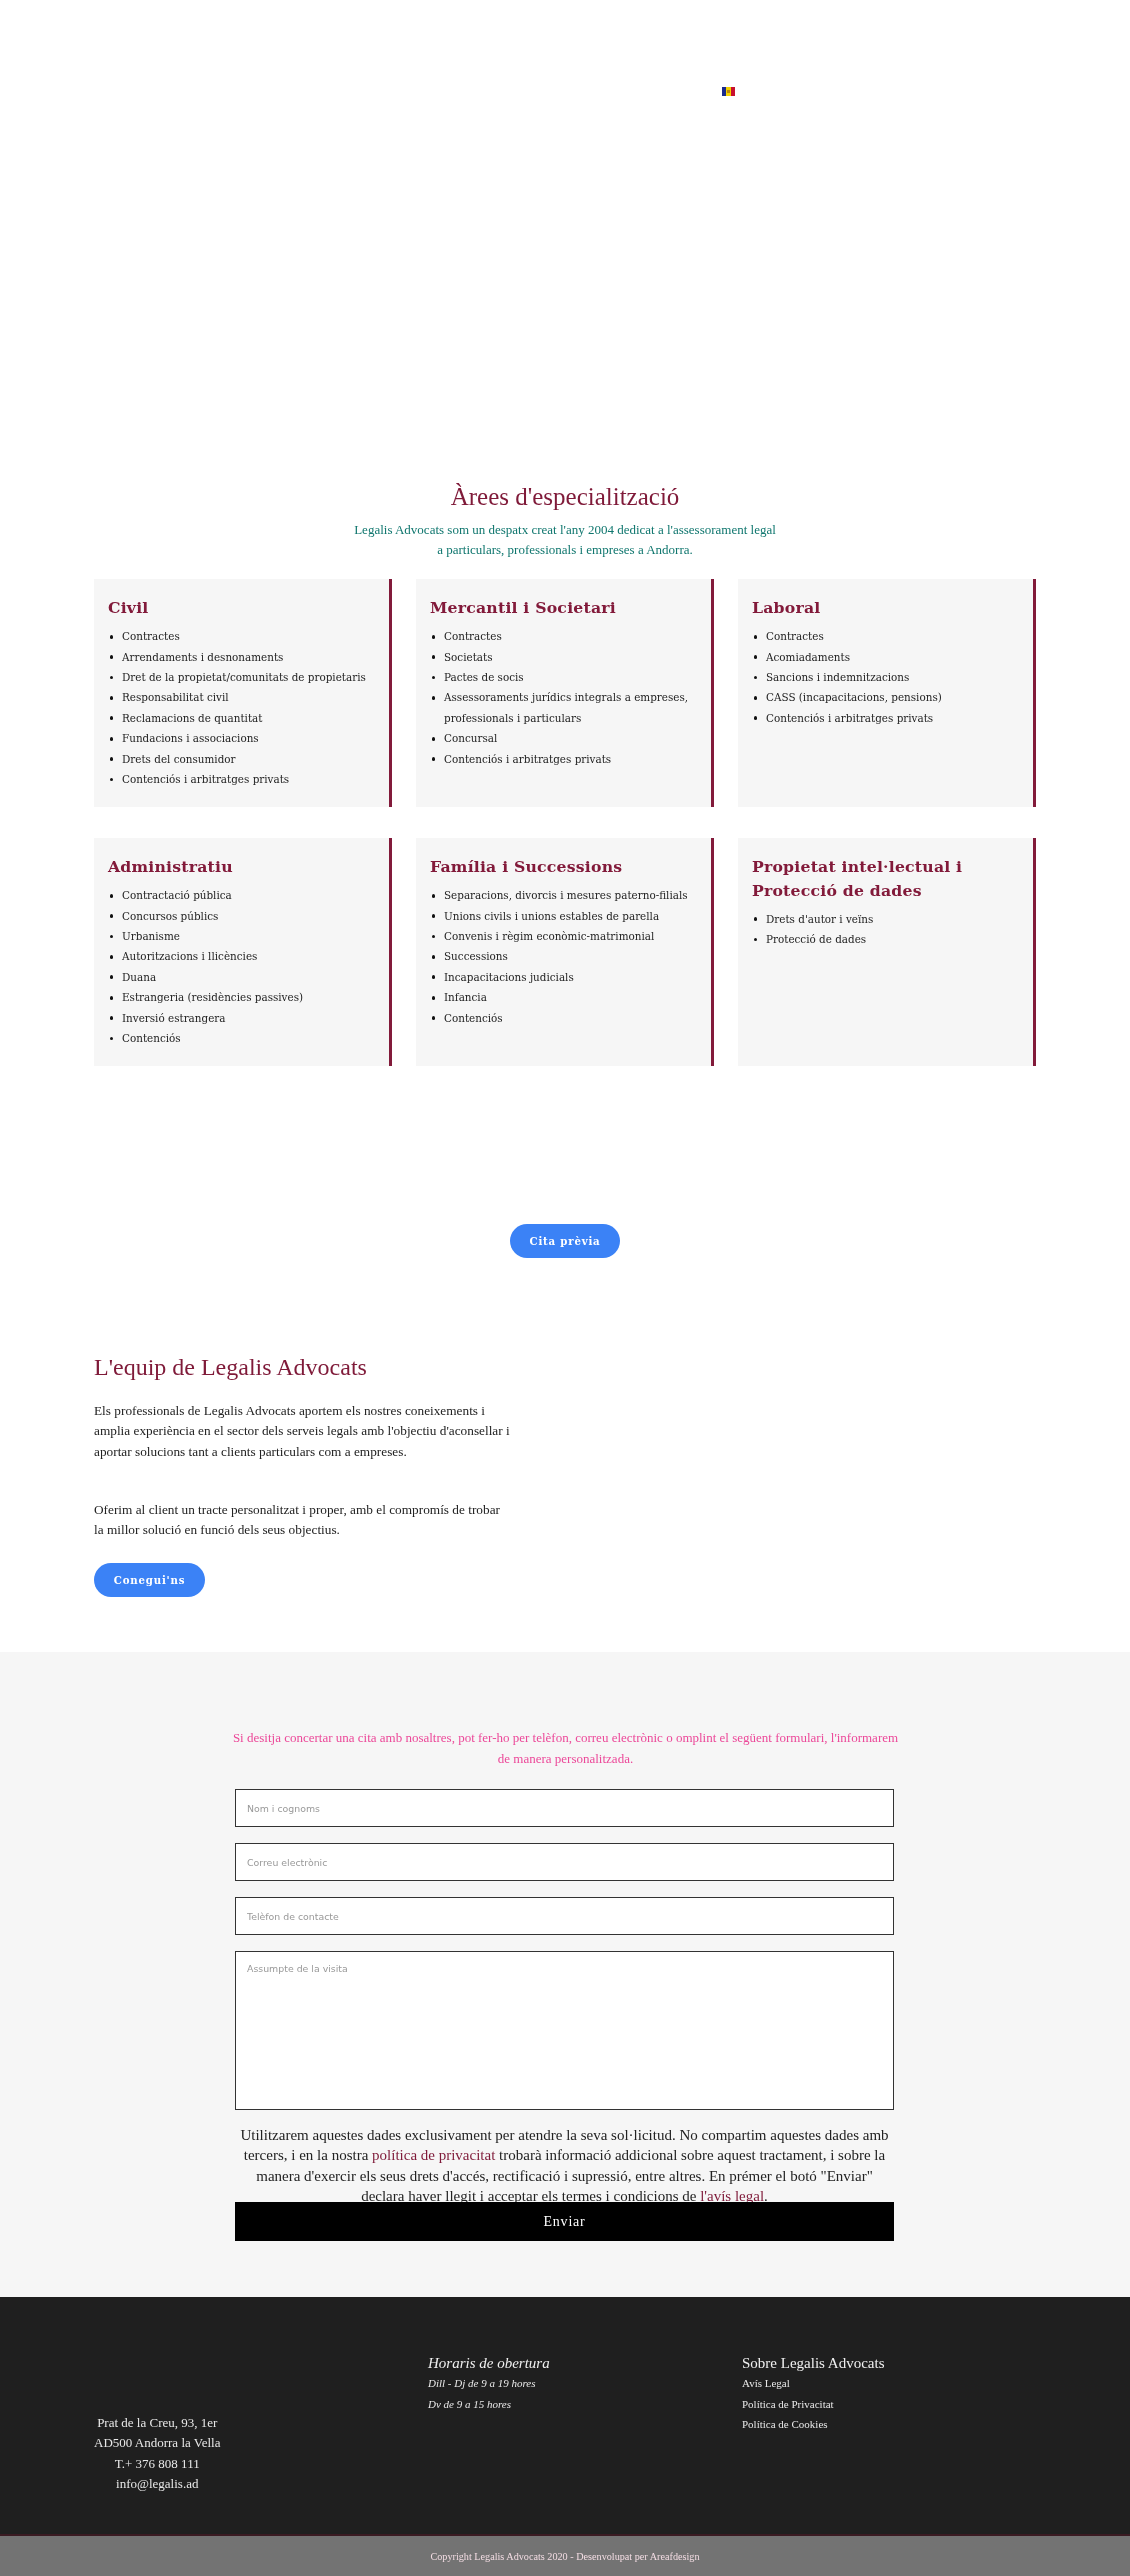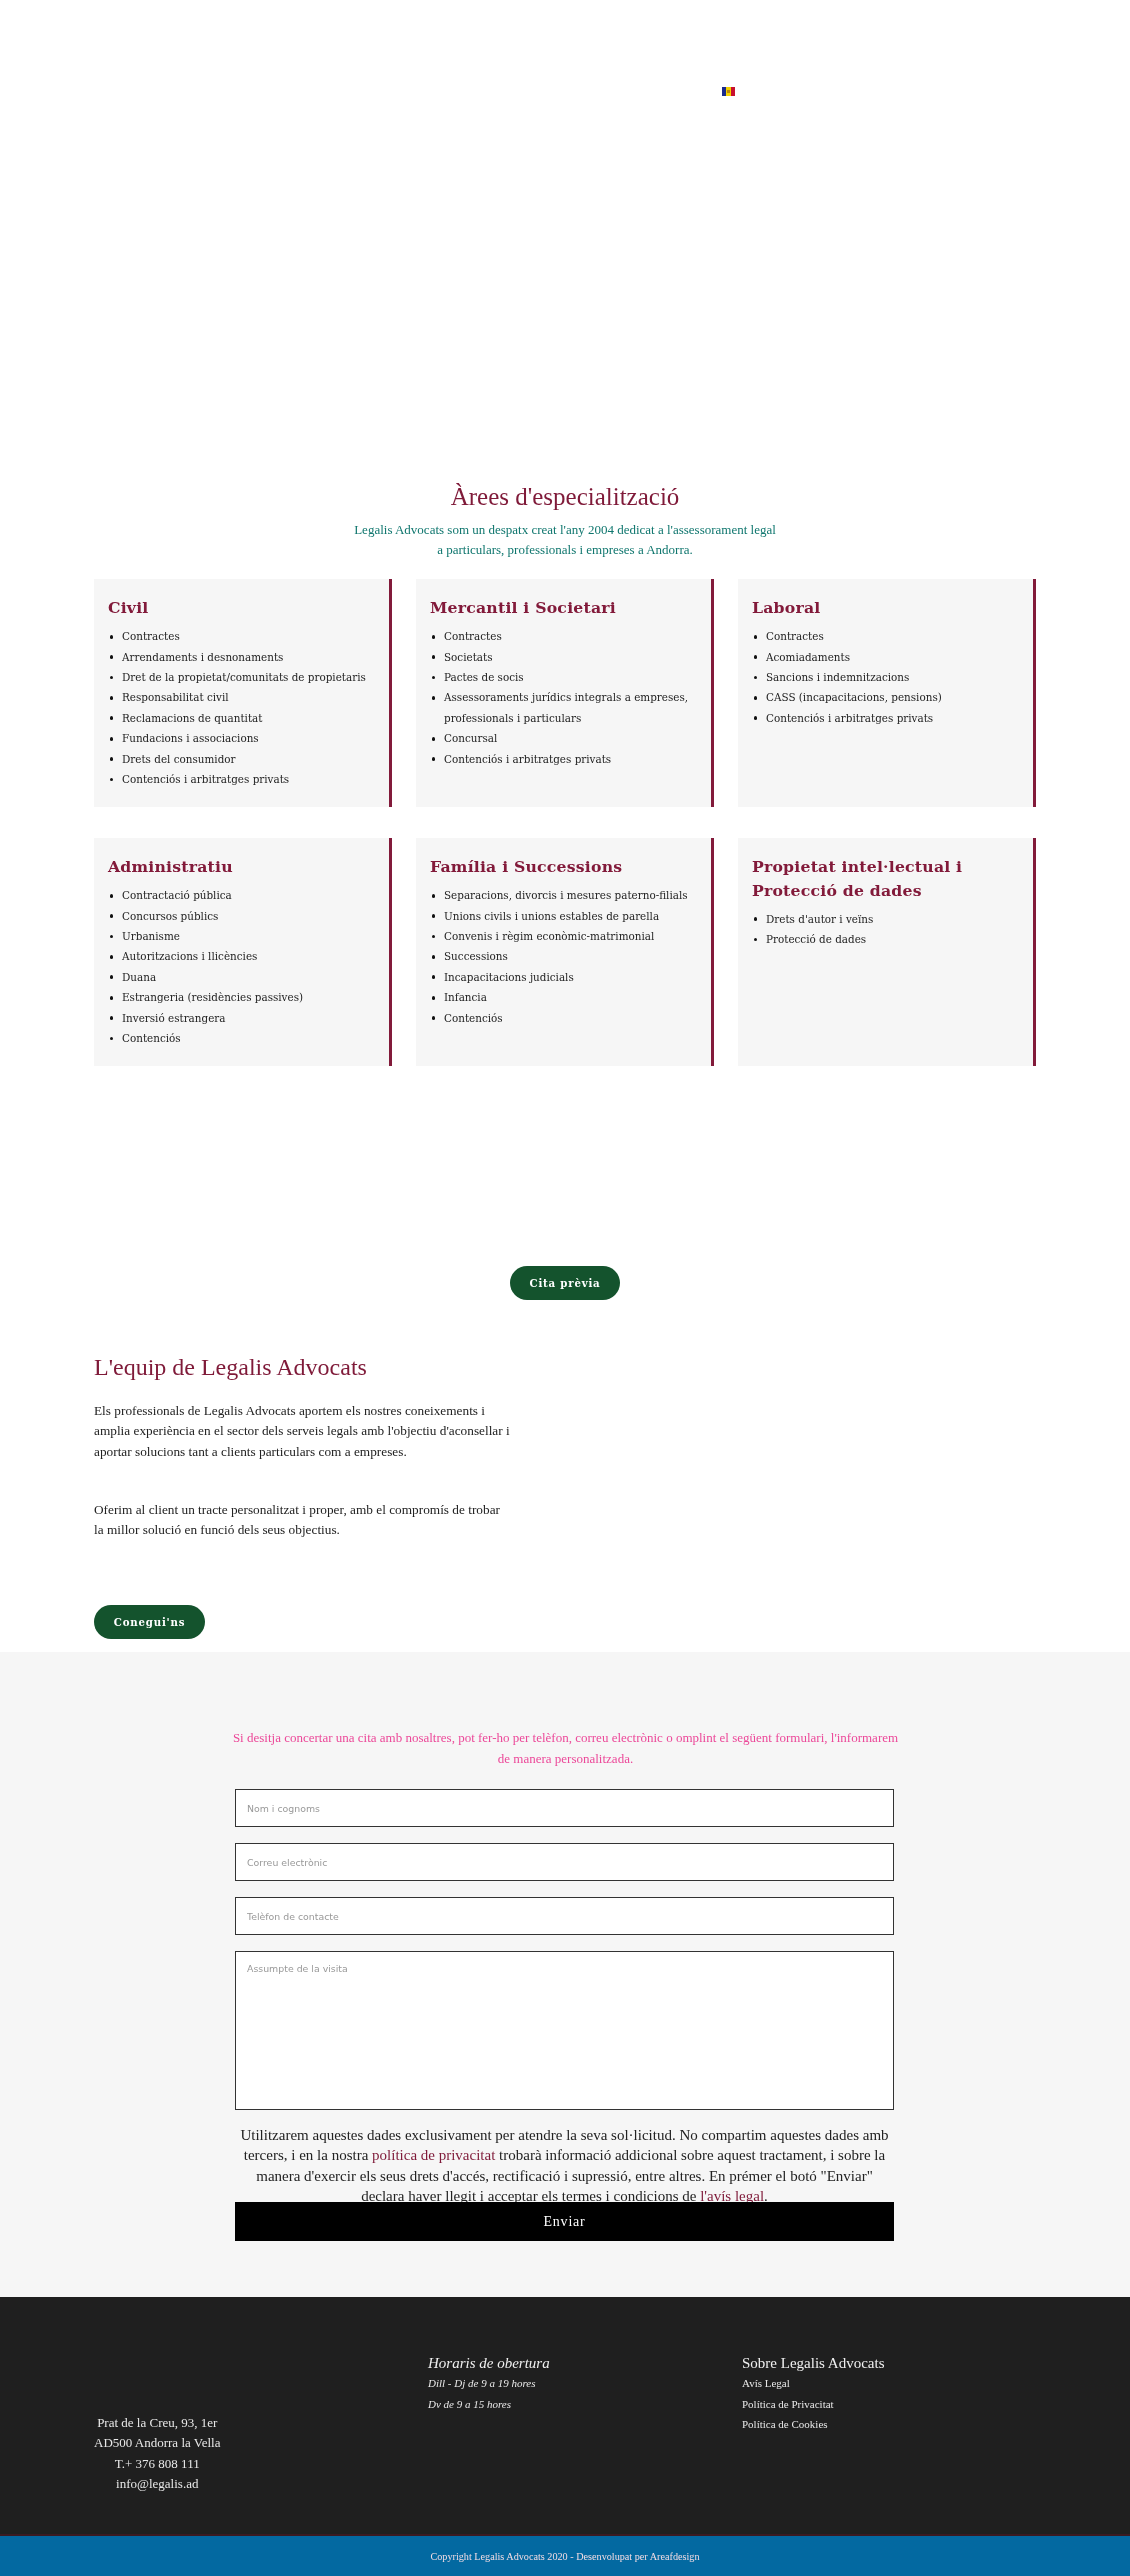--- a/index.html
+++ b/index.html
@@ -33,23 +33,23 @@
     .card li::before { content: ""; position: absolute; left: 1.6px; top: 8.6px; width: 3.9px; height: 3.9px;
       border-radius: 50%; background: #111; }
 
     .c1 { left: 94px; top: 579px; height: 228px; }
     .c2 { left: 416px; top: 579px; height: 228px; }
     .c3 { left: 738px; top: 579px; height: 228px; }
     .c4 { left: 94px; top: 838px; height: 228px; }
     .c5 { left: 416px; top: 838px; height: 228px; }
     .c6 { left: 738px; top: 838px; height: 228px; }
 
-    .btn-pill { position: absolute; background: #14532d; color: #fff; border: none; border-radius: 17.3px;
+    .btn-pill { position: absolute; background: #3b82f6; color: #fff; border: none; border-radius: 17.3px;
       font-family: "DejaVu Serif", serif; font-weight: bold; font-size: 10.2px; letter-spacing: 0.8px;
-      display: flex; align-items: center; justify-content: center; cursor: pointer; margin-top: 42px; }
+      display: flex; align-items: center; justify-content: center; cursor: pointer; }
     .btn-cita { left: 510px; top: 1224px; width: 110px; height: 34px; }
 
     
     .team-title { position: absolute; left: 94px; top: 1354px; font-family: "Liberation Serif", serif;
       font-size: 24px; color: #7f1a39; font-weight: normal; }
     .team-p { position: absolute; left: 94px; width: 416px; font-family: "Liberation Serif", serif;
       font-size: 13.3px; line-height: 20.4px; color: #222; }
     .team-p1 { top: 1401px; }
     .team-p2 { top: 1500px; }
     .btn-coneg { left: 94px; top: 1563px; width: 111px; height: 34px; }
@@ -80,21 +80,21 @@
     .footer { position: absolute; left: 0; top: 2297px; width: 1130px; height: 237px; background: #1f1f1f; }
     .foot-addr { position: absolute; left: 94px; top: 2413px; }
     .foot-addr div { font-family: Liberation Serif, serif; font-size: 13px; line-height: 20.4px; color: #e8e8e8; text-align: center; }
     .foot-col { position: absolute; top: 2353px; }
     .foot-col h4 { font-family: "Liberation Serif", serif; font-size: 15px; font-weight: normal; color: #f0f0f0; line-height: 20.4px; }
     .foot-col div, .foot-col a { display: block; font-family: "Liberation Serif", serif; font-size: 11px;
       line-height: 20.4px; color: #e8e8e8; text-decoration: none; }
     .fc1 { left: 428px; font-style: italic; }
     .fc2 { left: 742px; }
 
-    .copyright { position: absolute; left: 0; top: 2534px; width: 1130px; height: 42px; background: #0369a1;
+    .copyright { position: absolute; left: 0; top: 2534px; width: 1130px; height: 42px; background: #737373;
       border-top: 2.4px solid #3a1a22; display: flex; align-items: center; justify-content: center;
       font-family: "Liberation Serif", serif; font-size: 10.2px; color: #f3dce3; }
   </style>
 </head>
 <body>
 
 <div class="page">
 
   <div class="header">
     <div class="flag">

